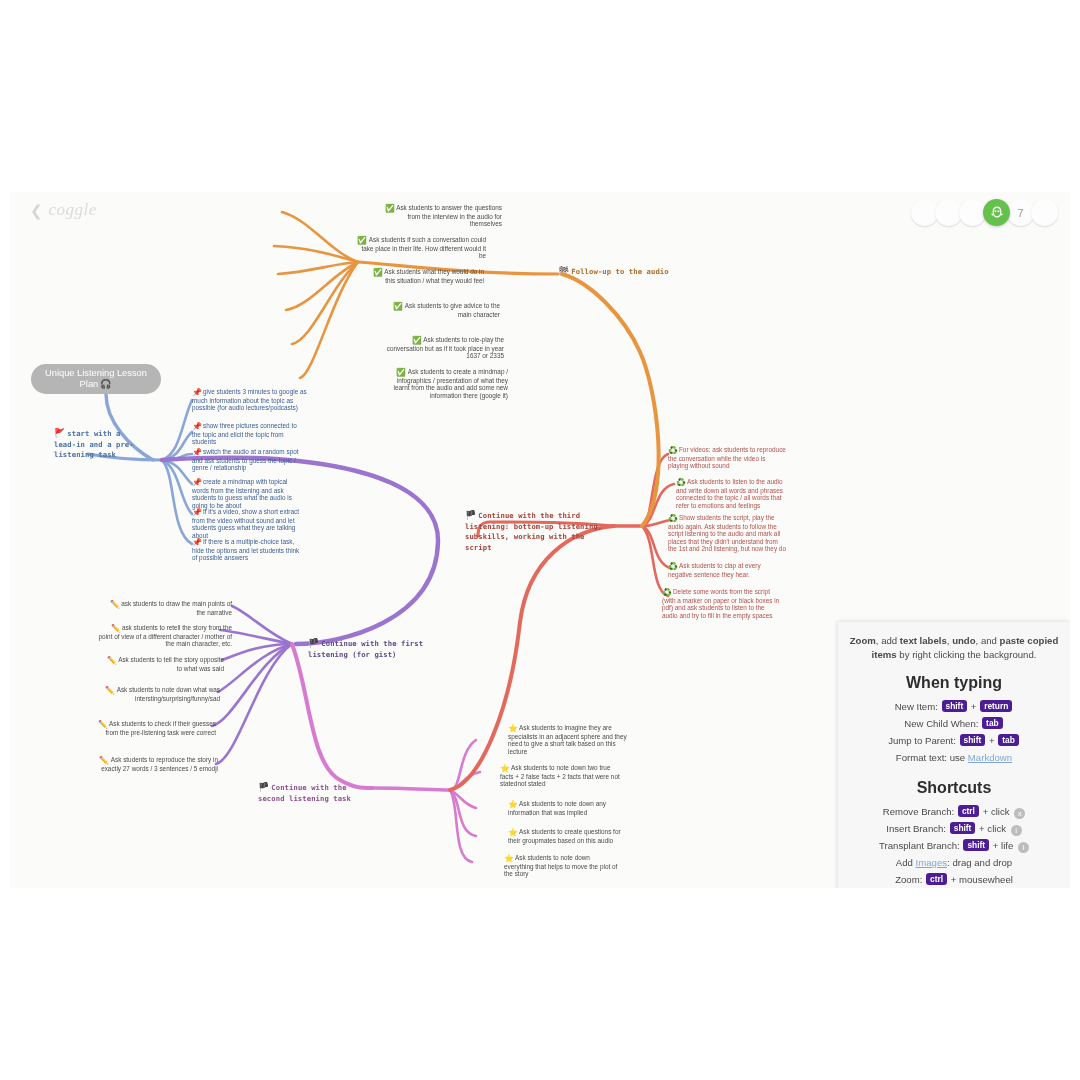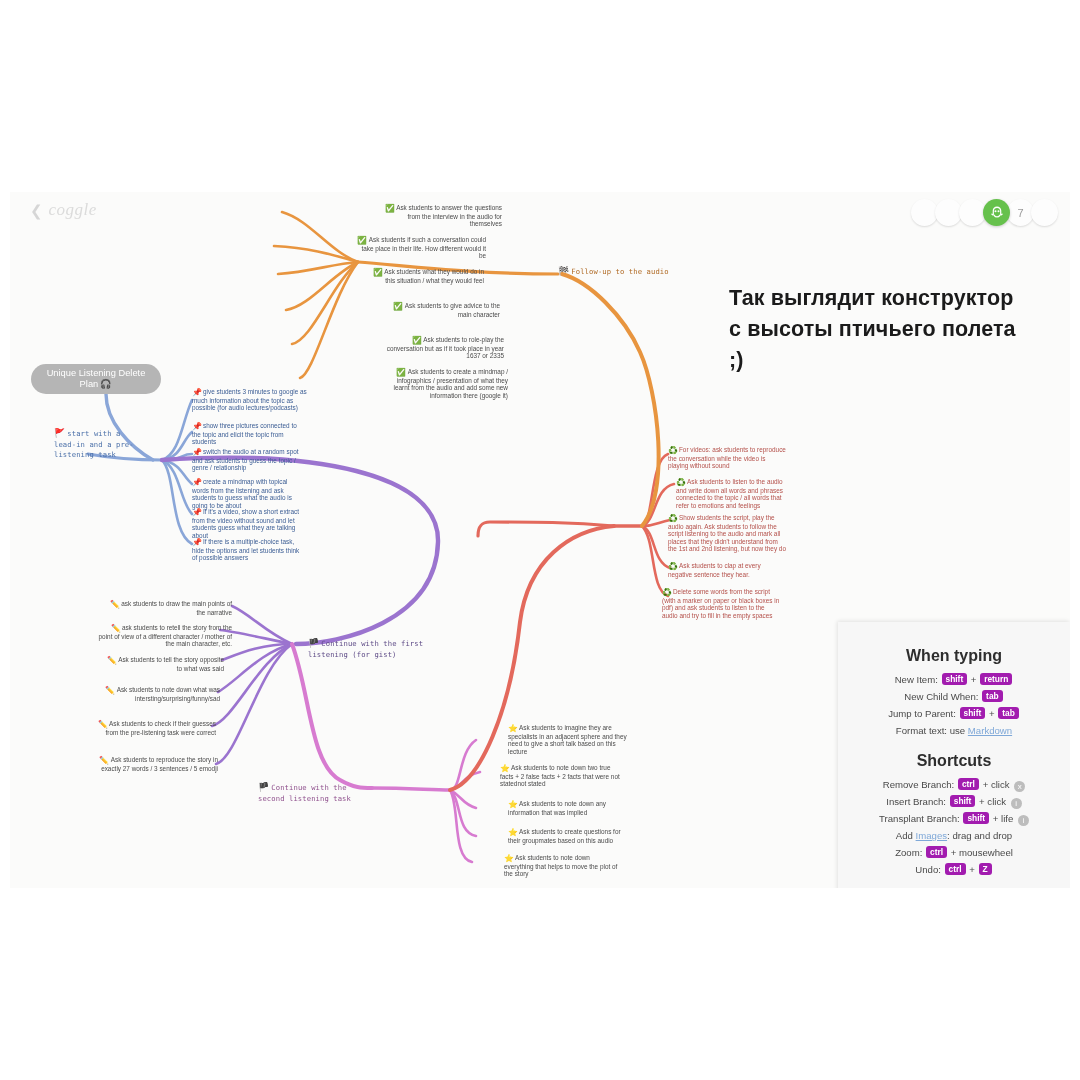--- a/index.html
+++ b/index.html
@@ -28,36 +28,36 @@
   
   #canvas{position:absolute;inset:0;}
   #wires{position:absolute;left:0;top:0;width:1060px;height:696px;}
   .leaf{position:absolute;font-size:6.4px;line-height:7.6px;color:#3a3a3a;}
   .leaf .ic{font-size:8px;line-height:7.6px;vertical-align:-1px;margin-right:1px;}
   .leaf.r{text-align:right;}
   .leaf.l{text-align:left;}
 
   
   .btitle{position:absolute;font-family:"DejaVu Sans Mono","Liberation Mono",monospace;
-          font-size:7.2px;line-height:10.5px;font-weight:normal;letter-spacing:.1px;}
+          font-size:7.2px;line-height:10.5px;font-weight:bold;letter-spacing:.1px;}
   .btitle .flag{font-size:9px;margin-right:2px;}
 
   
   #root{position:absolute;left:21px;top:172px;width:130px;height:30px;border-radius:15px;background:#b5b5b5;
         display:flex;align-items:center;justify-content:center;text-align:center;color:#ffffff;
         font-size:9.3px;line-height:11.5px;padding:0 6px;box-sizing:border-box;}
 
   
   #help{position:absolute;left:828px;top:430px;width:232px;height:455px;background:#f7f7f7;
         box-shadow:-1px -1px 4px rgba(0,0,0,.10);box-sizing:border-box;}
   #help .inner{padding:12px 10px 0 10px;text-align:center;color:#3b3b3b;}
   #help .intro{font-size:9.6px;line-height:13.5px;color:#4a4a4a;}
   #help h4{margin:13px 0 6px;font-size:16px;font-weight:bold;color:#2e2e2e;}
   #help .row{font-size:9.6px;line-height:17px;color:#4a4a4a;}
-  .key{display:inline-block;background:#a21caf;color:#fff;border-radius:3px;padding:0 4px;
+  .key{display:inline-block;background:#4c1d95;color:#fff;border-radius:3px;padding:0 4px;
        font-size:8.4px;font-weight:bold;line-height:12px;vertical-align:1px;margin:0 1px;}
   .lnk{color:#7fa8d8;}
   .badge{display:inline-block;width:11px;height:11px;border-radius:50%;background:#bdbdbd;color:#fff;
          font-size:8px;line-height:11px;text-align:center;vertical-align:-1px;margin-left:2px;}
 </style>
 </head>
 <body>
 
 <div id="page">
 
@@ -132,21 +132,21 @@
           <path d="M548 82 C460 82 400 74 348 70" stroke="#e8953f" stroke-width="3.2"></path>
           <path d="M348 70 C320 60 300 28 272 20" stroke="#e8953f" stroke-width="2.6"></path>
           <path d="M348 70 C320 62 300 56 264 54" stroke="#e8953f" stroke-width="2.6"></path>
           <path d="M348 70 C322 72 300 80 268 82" stroke="#e8953f" stroke-width="2.6"></path>
           <path d="M348 70 C322 82 300 114 276 118" stroke="#e8953f" stroke-width="2.6"></path>
           <path d="M348 70 C322 92 302 148 282 152" stroke="#e8953f" stroke-width="2.6"></path>
           <path d="M348 70 C322 104 304 182 290 186" stroke="#e8953f" stroke-width="2.6"></path>
         </g>
       </svg>
 
-      <div id="root">Unique Listening Delete Plan 🎧</div>
+      <div id="root">Unique Listening Lesson Plan 🎧</div>
 
       <div class="btitle r" style="left:44px;top:236px;width:90px;color:#4a6fa8;">
         <span class="flag">🚩</span><span>start with a lead-in and a pre-listening task</span>
       </div>
       <div class="leaf l" style="left:182px;top:196px;width:116px;color:#3b5d94;">
         <span class="ic">📌</span><span>give students 3 minutes to google as much information about the topic as possible (for audio lectures/podcasts)</span>
       </div>
       <div class="leaf l" style="left:182px;top:230px;width:110px;color:#3b5d94;">
         <span class="ic">📌</span><span>show three pictures connected to the topic and elicit the topic from students</span>
       </div>
@@ -197,20 +197,23 @@
       <div class="leaf l" style="left:498px;top:608px;width:116px;color:#4b4b4b;">
         <span class="ic">⭐</span><span>Ask students to note down any information that was implied</span>
       </div>
       <div class="leaf l" style="left:498px;top:636px;width:118px;color:#4b4b4b;">
         <span class="ic">⭐</span><span>Ask students to create questions for their groupmates based on this audio</span>
       </div>
       <div class="leaf l" style="left:494px;top:662px;width:116px;color:#4b4b4b;">
         <span class="ic">⭐</span><span>Ask students to note down everything that helps to move the plot of the story</span>
       </div>
 
+      <div class="btitle r" style="left:455px;top:318px;width:148px;color:#a5433a;">
+        <span class="flag">🏴</span><span>Continue with the third listening: bottom-up listening, subskills, working with the script</span>
+      </div>
       <div class="leaf l" style="left:658px;top:254px;width:118px;color:#b4504a;">
         <span class="ic">♻️</span><span>For videos: ask students to reproduce the conversation while the video is playing without sound</span>
       </div>
       <div class="leaf l" style="left:666px;top:286px;width:116px;color:#b4504a;">
         <span class="ic">♻️</span><span>Ask students to listen to the audio and write down all words and phrases connected to the topic / all words that refer to emotions and feelings</span>
       </div>
       <div class="leaf l" style="left:658px;top:322px;width:120px;color:#b4504a;">
         <span class="ic">♻️</span><span>Show students the script, play the audio again. Ask students to follow the script listening to the audio and mark all places that they didn't understand from the 1st and 2nd listening, but now they do</span>
       </div>
       <div class="leaf l" style="left:658px;top:370px;width:118px;color:#b4504a;">
@@ -240,20 +243,23 @@
       </div>
       <div class="leaf r" style="left:378px;top:176px;width:120px;color:#4b4b4b;">
         <span class="ic">✅</span><span>Ask students to create a mindmap / infographics / presentation of what they learnt from the audio and add some new information there (google it)</span>
       </div>
 
     </div>
 
     <div id="help">
       <div class="inner">
 
+        <div class="intro">
+          <b>Zoom</b><span>, add </span><b>text labels</b><span>, </span><b>undo</b><span>, and </span><b>paste copied items</b><span> by right clicking the background.</span>
+        </div>
 
         <h4>When typing</h4>
 
         <div class="row">
           <span>New Item:</span>
           <span class="key">shift</span>
           <span>+</span>
           <span class="key">return</span>
         </div>
         <div class="row">
@@ -305,14 +311,13 @@
           <span>+</span>
           <span class="key">Z</span>
         </div>
 
       </div>
 
     </div>
 
   </div>
 
-  <div id="caption">Так выглядит конструктор с высоты птичьего полета ;)</div>
 </div>
 
 </body></html>

